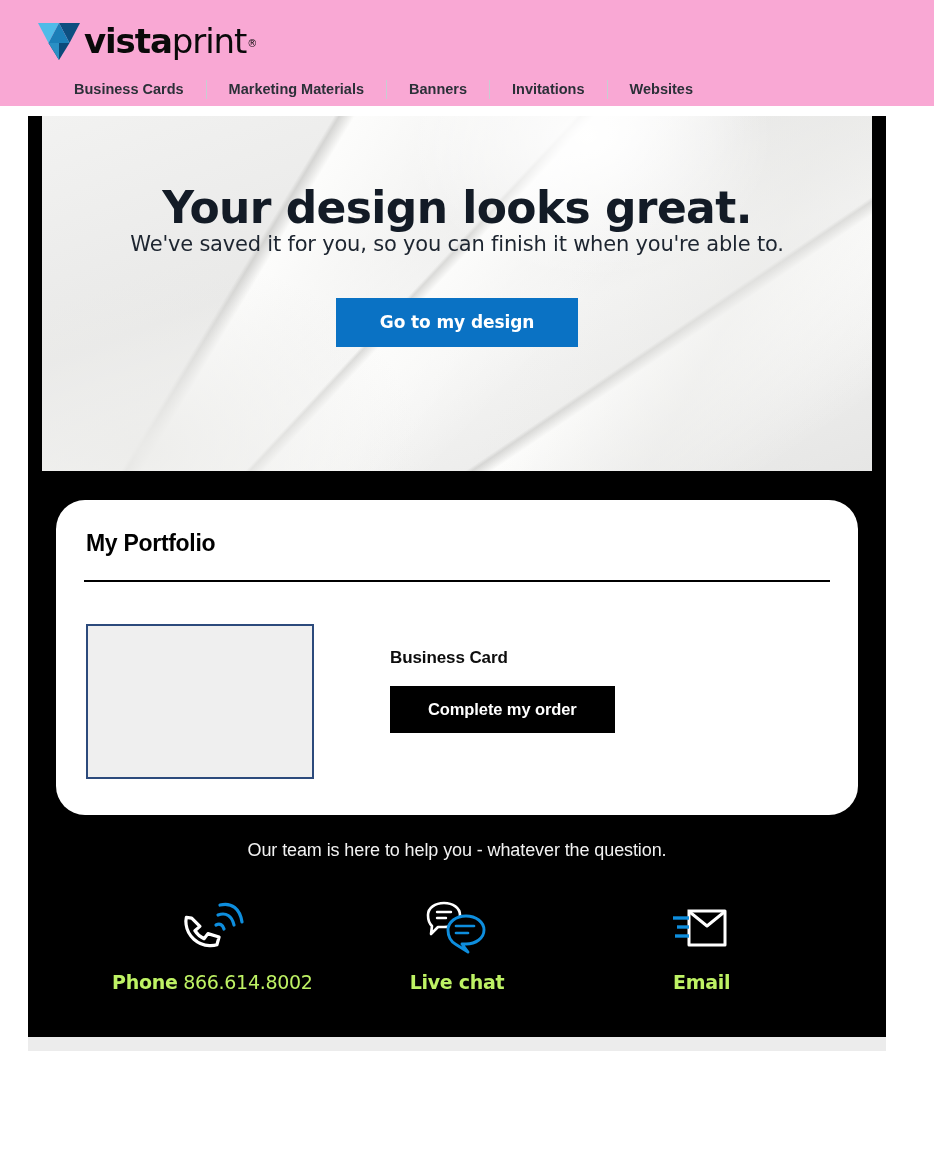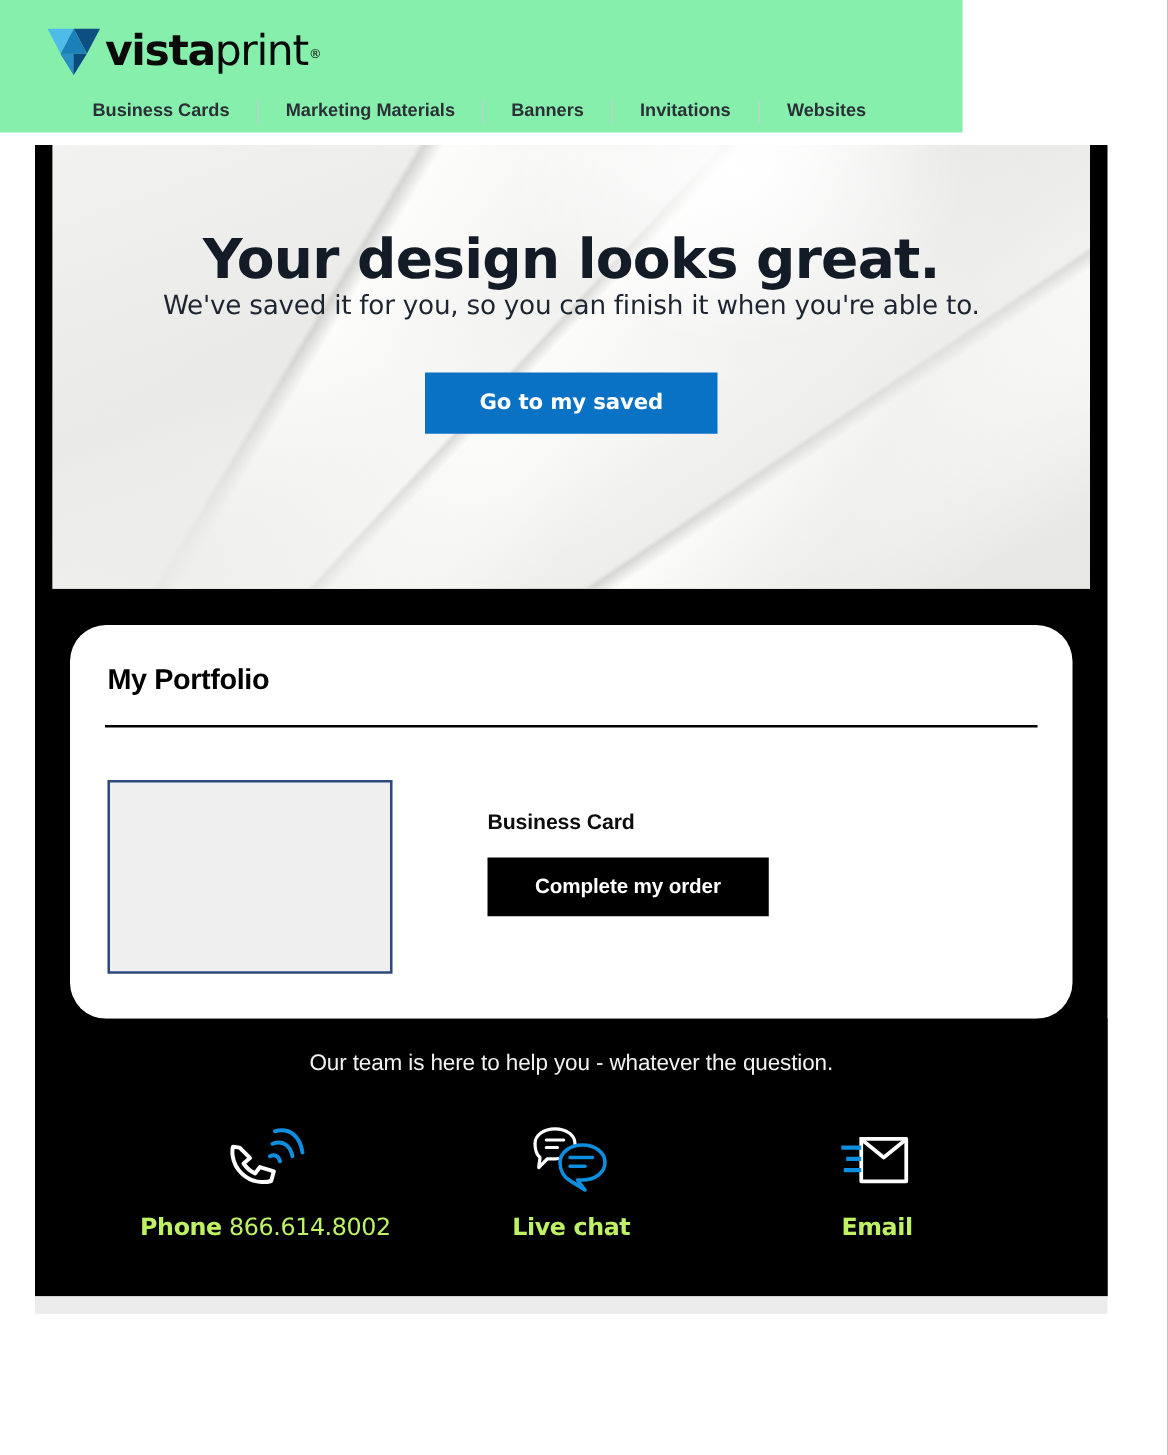--- a/index.html
+++ b/index.html
@@ -7,22 +7,22 @@
   html, body {
     width: 934px;
     height: 1164px;
     background: #ffffff;
     font-family: "Liberation Sans", sans-serif;
     overflow: hidden;
   }
 
   
   .site-header {
-    width: 770px;
-    background: #86efac;
+    width: 934px;
+    background: #f9a8d4;
     padding: 18px 0 0 0;
   }
 
   .logo-row {
     display: flex;
     align-items: center;
     padding-left: 38px;
     height: 46px;
   }
 
@@ -308,21 +308,21 @@
 
 </div>
 
 <div class="email-frame">
 
   <div class="hero">
     <div class="hero-bg"></div>
     <div class="hero-inner">
       <div class="hero-title">Your design looks great.</div>
       <div class="hero-sub">We've saved it for you, so you can finish it when you're able to.</div>
-      <button class="hero-cta">Go to my saved</button>
+      <button class="hero-cta">Go to my design</button>
     </div>
   </div>
 
   <div class="portfolio">
     <div class="portfolio-title">My Portfolio</div>
     <div class="portfolio-rule"></div>
 
     <div class="product-row">
       <div class="product-thumb"></div>
       <div class="product-info">

